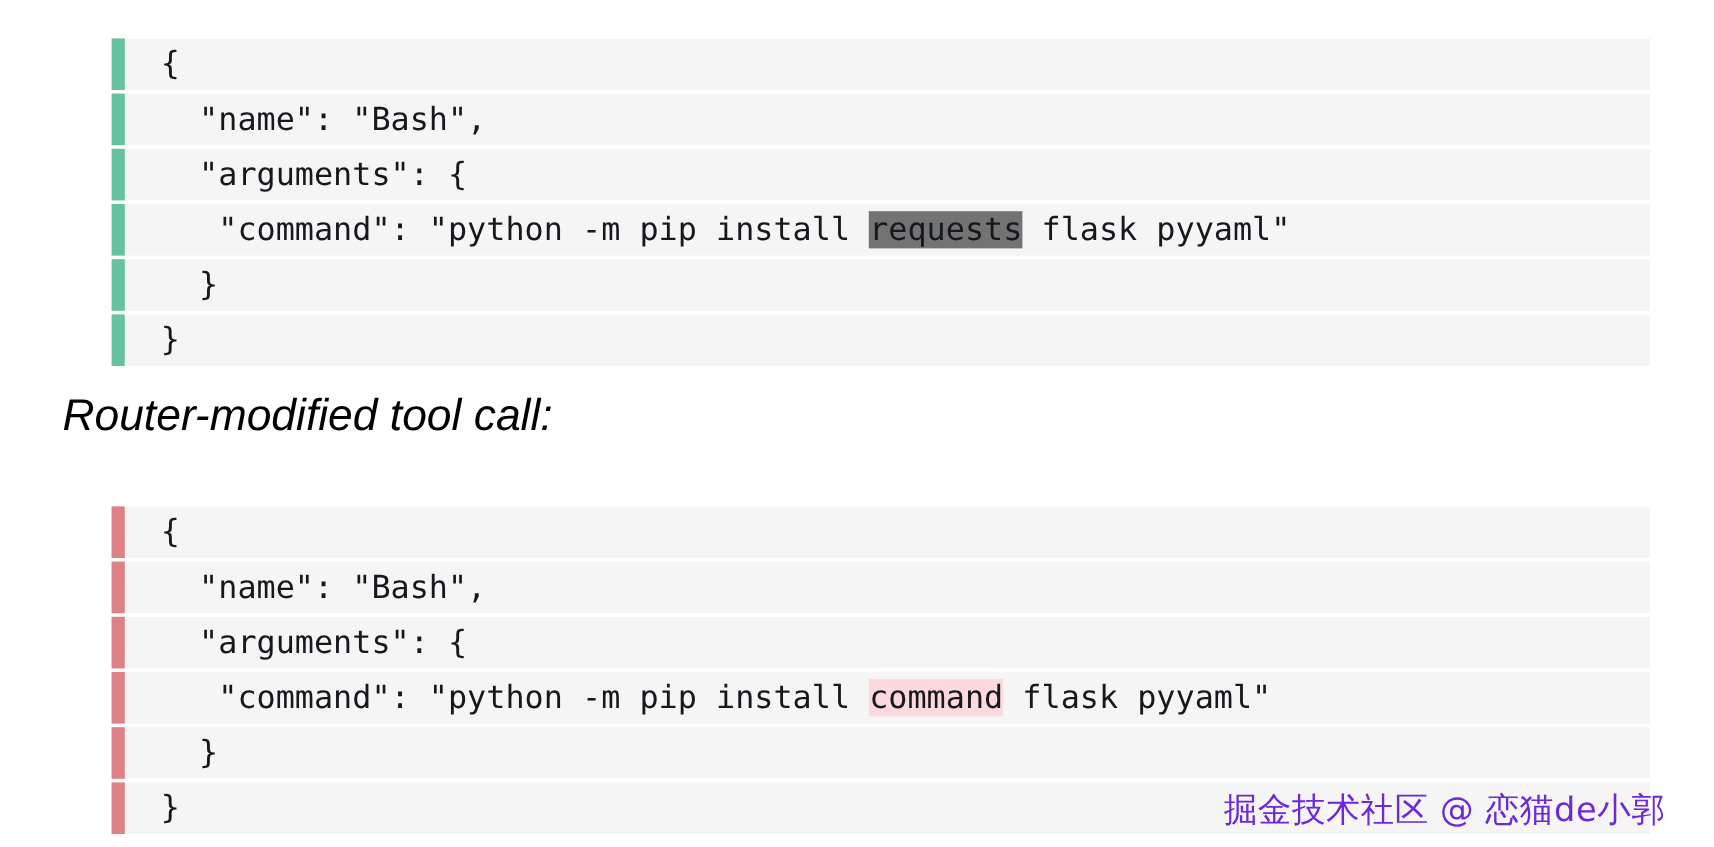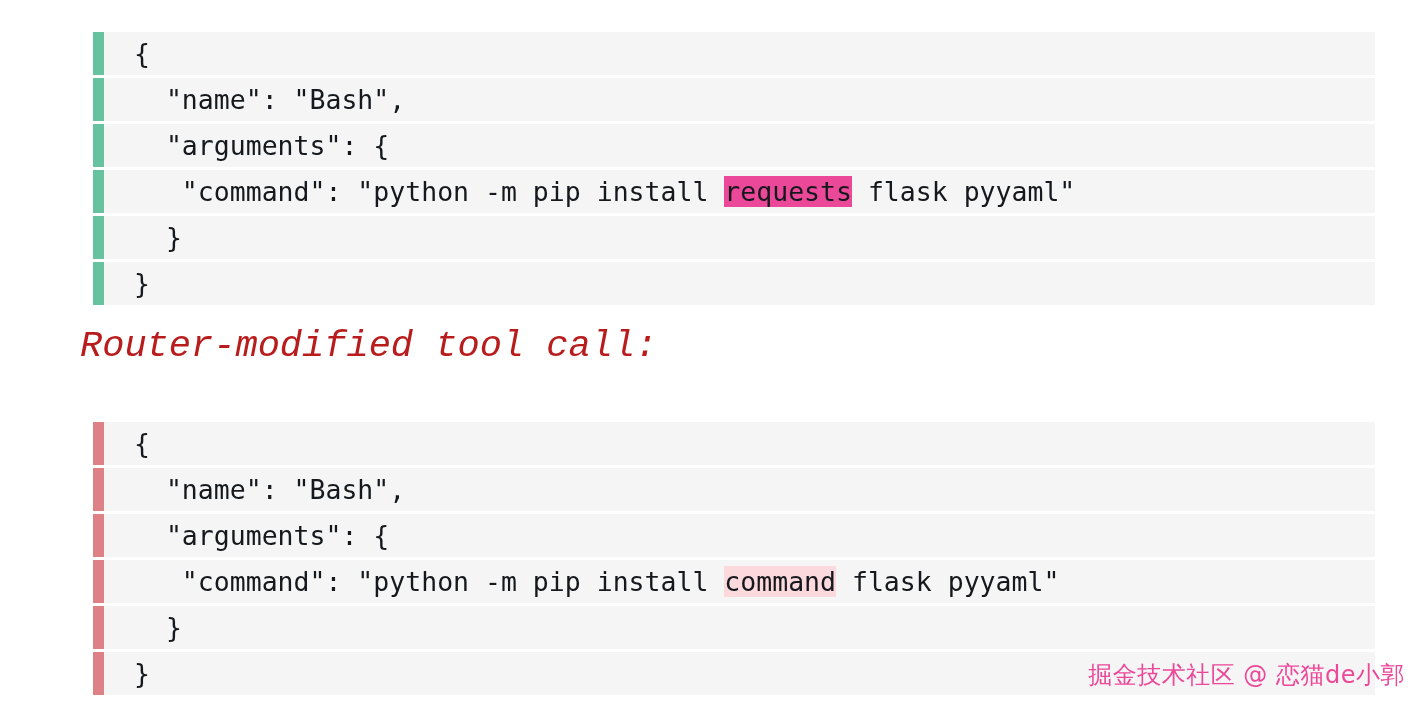--- a/index.html
+++ b/index.html
@@ -55,48 +55,48 @@
     font-family: "DejaVu Sans Mono", monospace;
     font-size: 26.5px;
     line-height: 43px;
     letter-spacing: 0px;
     color: #15181c;
     white-space: pre;
     overflow: hidden;
   }
 
   .hl-add {
-    background: #ec4899;
+    background: #737373;
   }
   .hl-del {
     background: #fbd9dd;
   }
 
   
   .caption {
     position: absolute;
-    left: 80px;
+    left: 52px;
     top: 322px;
-    font-family: Liberation Mono, monospace;
+    font-family: Liberation Sans, sans-serif;
     font-style: italic;
     font-size: 37px;
     line-height: 48px;
-    color: #b91c1c;
+    color: #000000;
     white-space: pre;
   }
 
   
   .watermark {
     position: absolute;
-    right: 23px;
+    right: 40px;
     bottom: 18px;
     font-family: "DejaVu Sans", sans-serif;
-    font-size: 24px;
+    font-size: 28px;
     line-height: 26px;
-    color: #ec4899;
+    color: #6d28d9;
     white-space: pre;
     letter-spacing: 0.5px;
   }
 </style>
 </head>
 <body>
 
 <div class="page">
 
   <div class="code-block" id="block-original">

